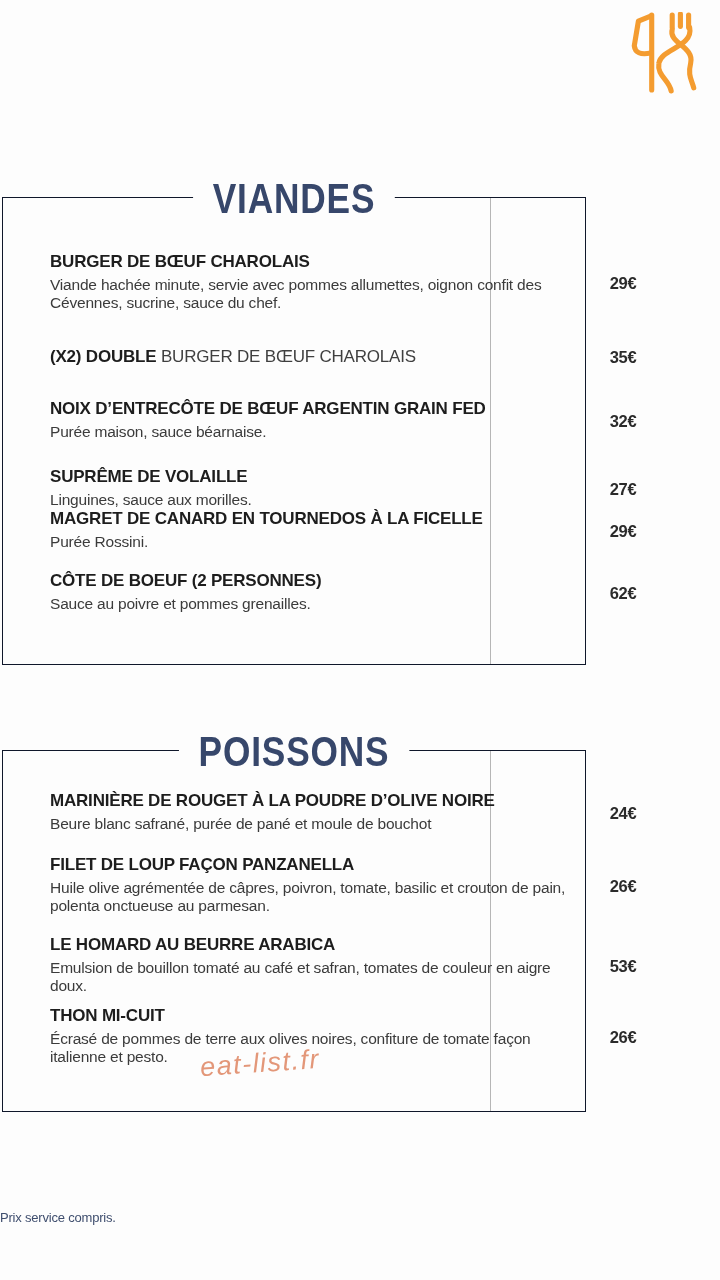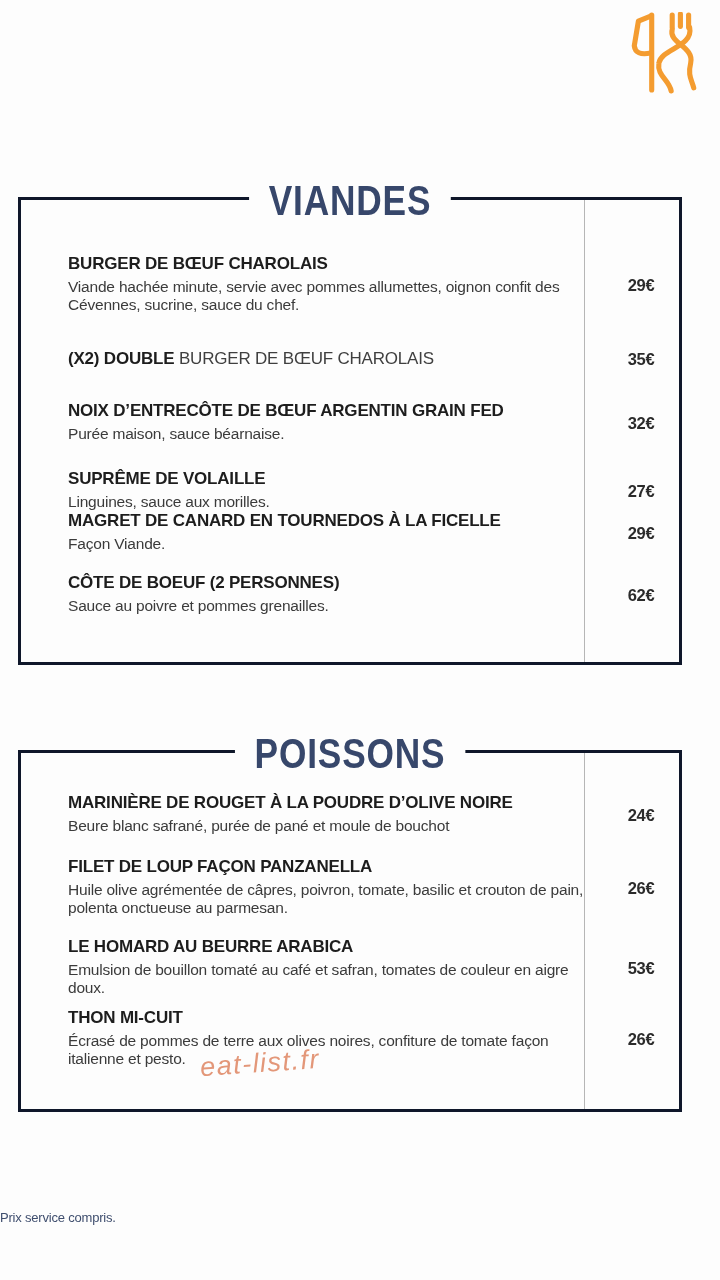--- a/index.html
+++ b/index.html
@@ -15,23 +15,23 @@
   
   .logo {
     position:absolute;
     top:12px; left:630px;
     width:68px; height:82px;
   }
 
   
   .menu-box {
     position:absolute;
-    left:18px;
-    width:664px;
-    border:3px solid #0f172a;
+    left:2px;
+    width:584px;
+    border:1px solid #0f172a;
     background:transparent;
   }
   .menu-box.viandes  { top:197px; height:468px; }
   .menu-box.poissons { top:750px; height:362px; }
 
   .section-title {
     position:absolute;
     top:0; left:50%;
     transform:translate(-50%,-50%) scaleX(0.82);
     background:#fdfdfd;
@@ -179,21 +179,21 @@
       <div class="item-main">
         <div class="item-title"><span>SUPRÊME DE VOLAILLE</span><span class="title-regular"></span></div>
         <div class="item-desc">Linguines, sauce aux morilles.</div>
       </div>
       <div class="item-price">27€</div>
     </div>
 
     <div class="menu-item i4">
       <div class="item-main">
         <div class="item-title"><span>MAGRET DE CANARD EN TOURNEDOS À LA FICELLE</span><span class="title-regular"></span></div>
-        <div class="item-desc">Façon Viande.</div>
+        <div class="item-desc">Purée Rossini.</div>
       </div>
       <div class="item-price">29€</div>
     </div>
 
     <div class="menu-item i5">
       <div class="item-main">
         <div class="item-title"><span>CÔTE DE BOEUF (2 PERSONNES)</span><span class="title-regular"></span></div>
         <div class="item-desc">Sauce au poivre et pommes grenailles.</div>
       </div>
       <div class="item-price">62€</div>

